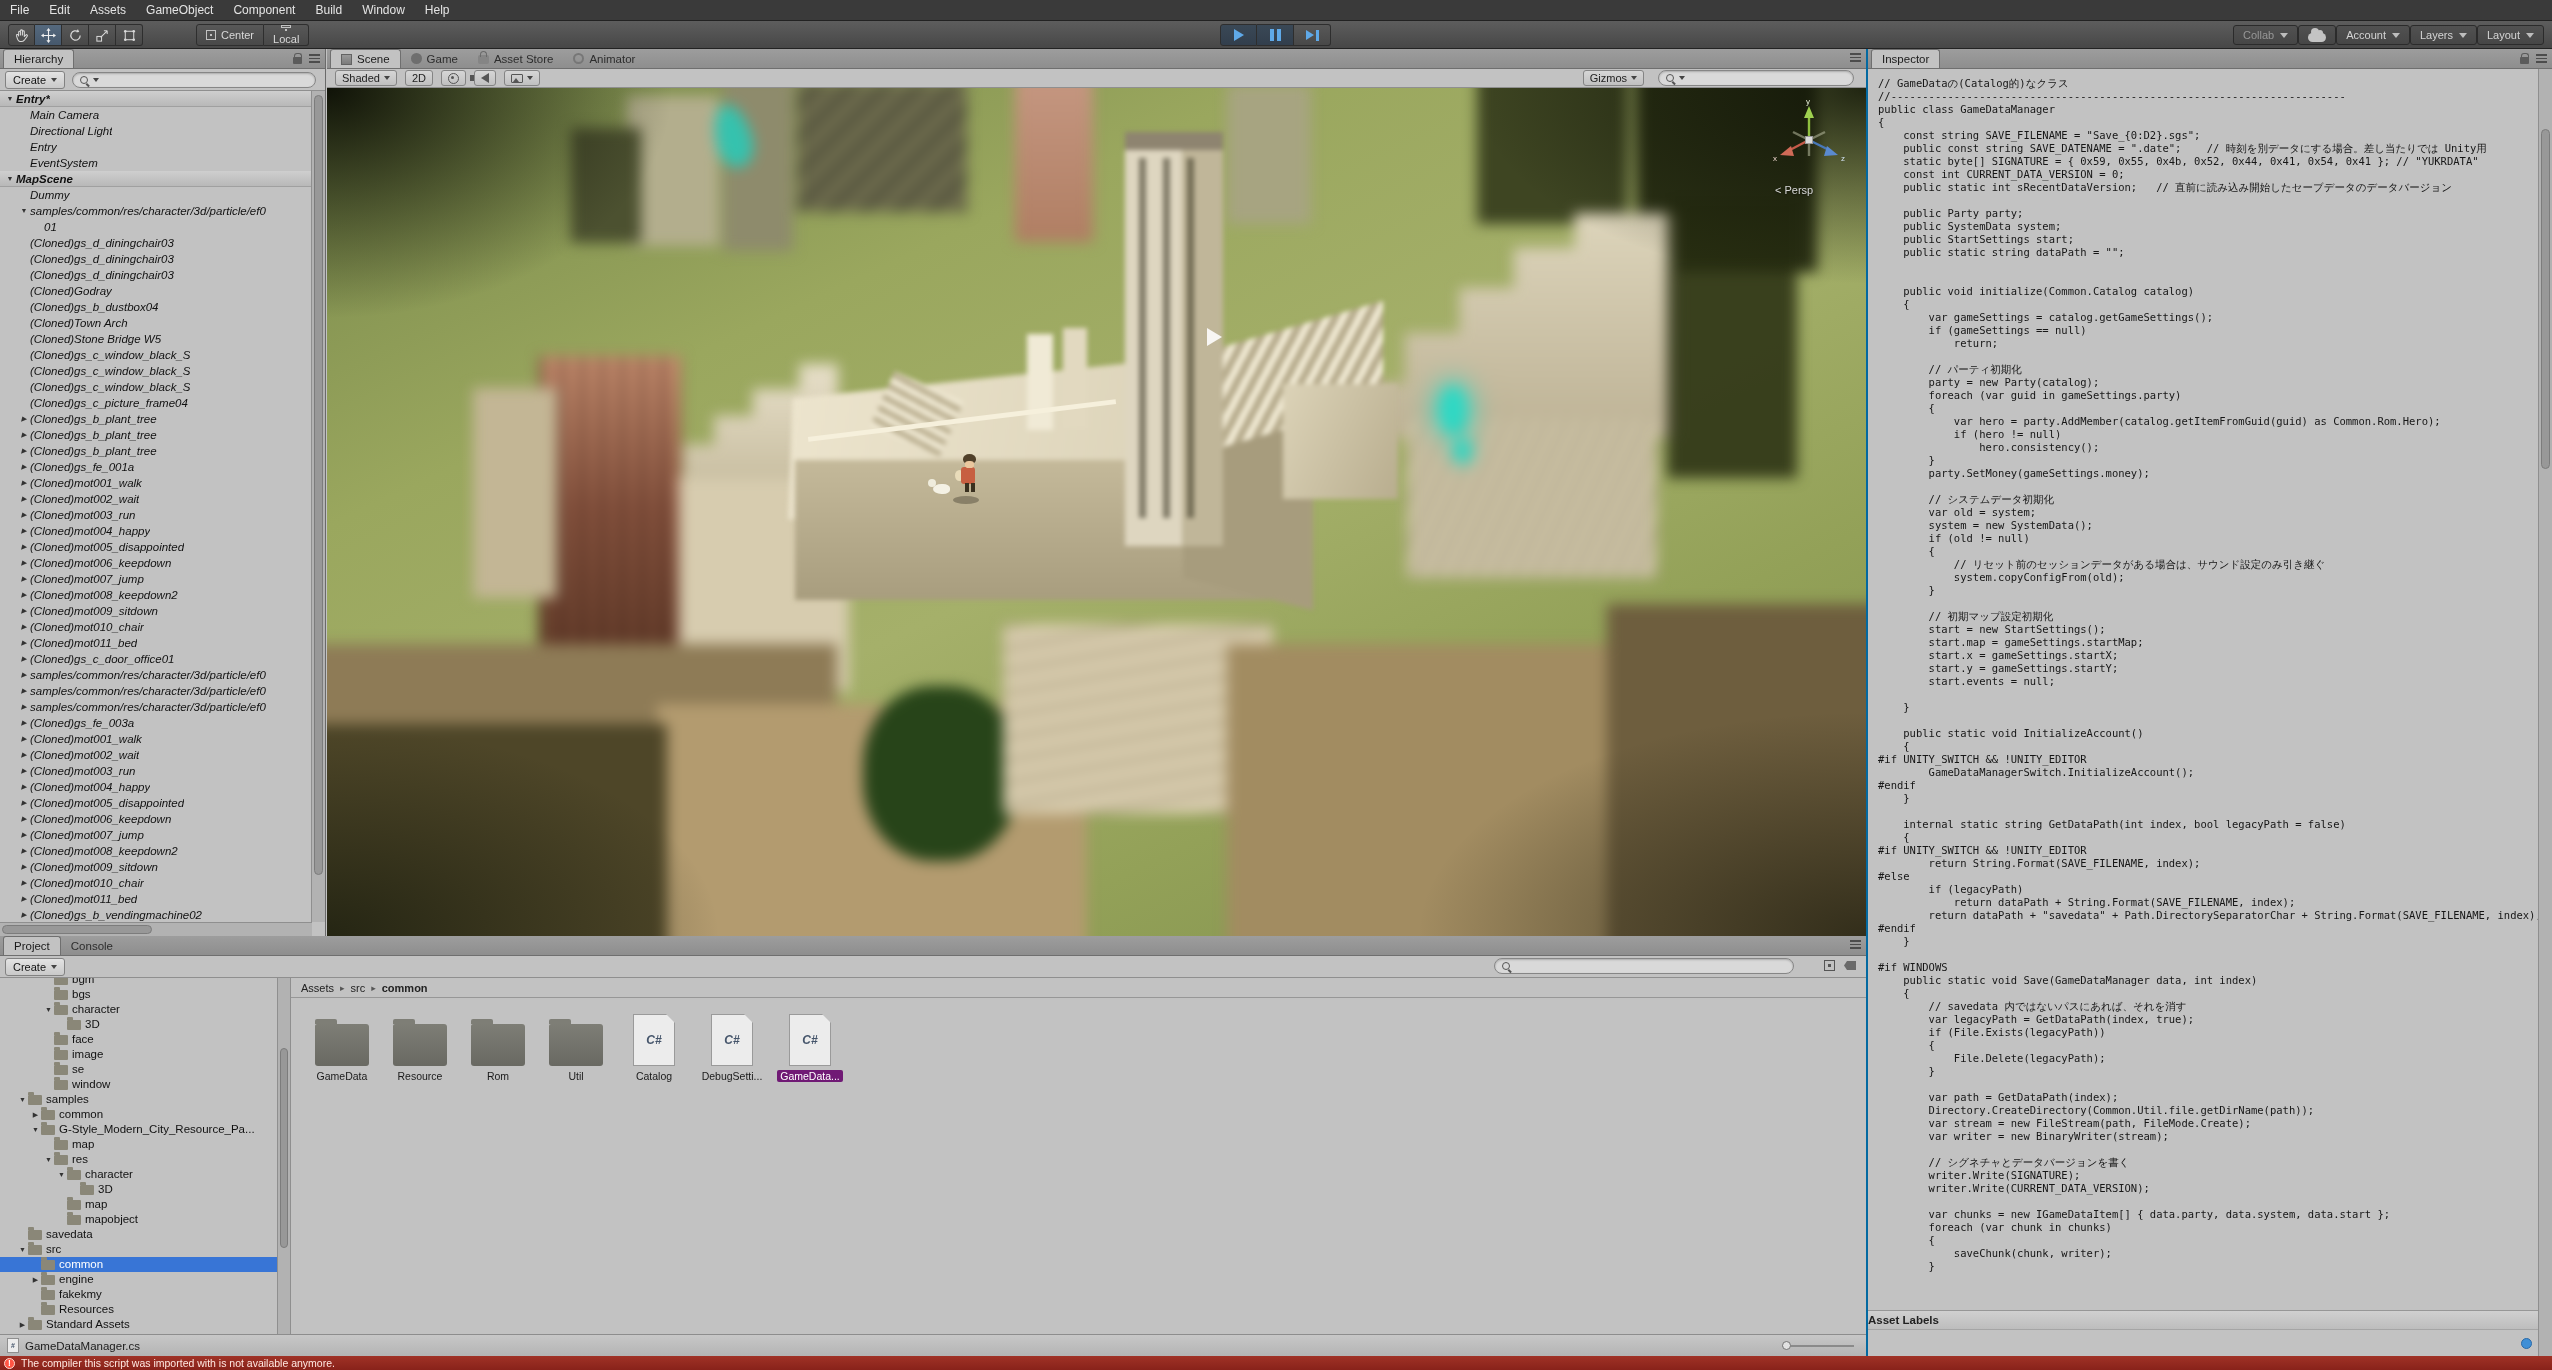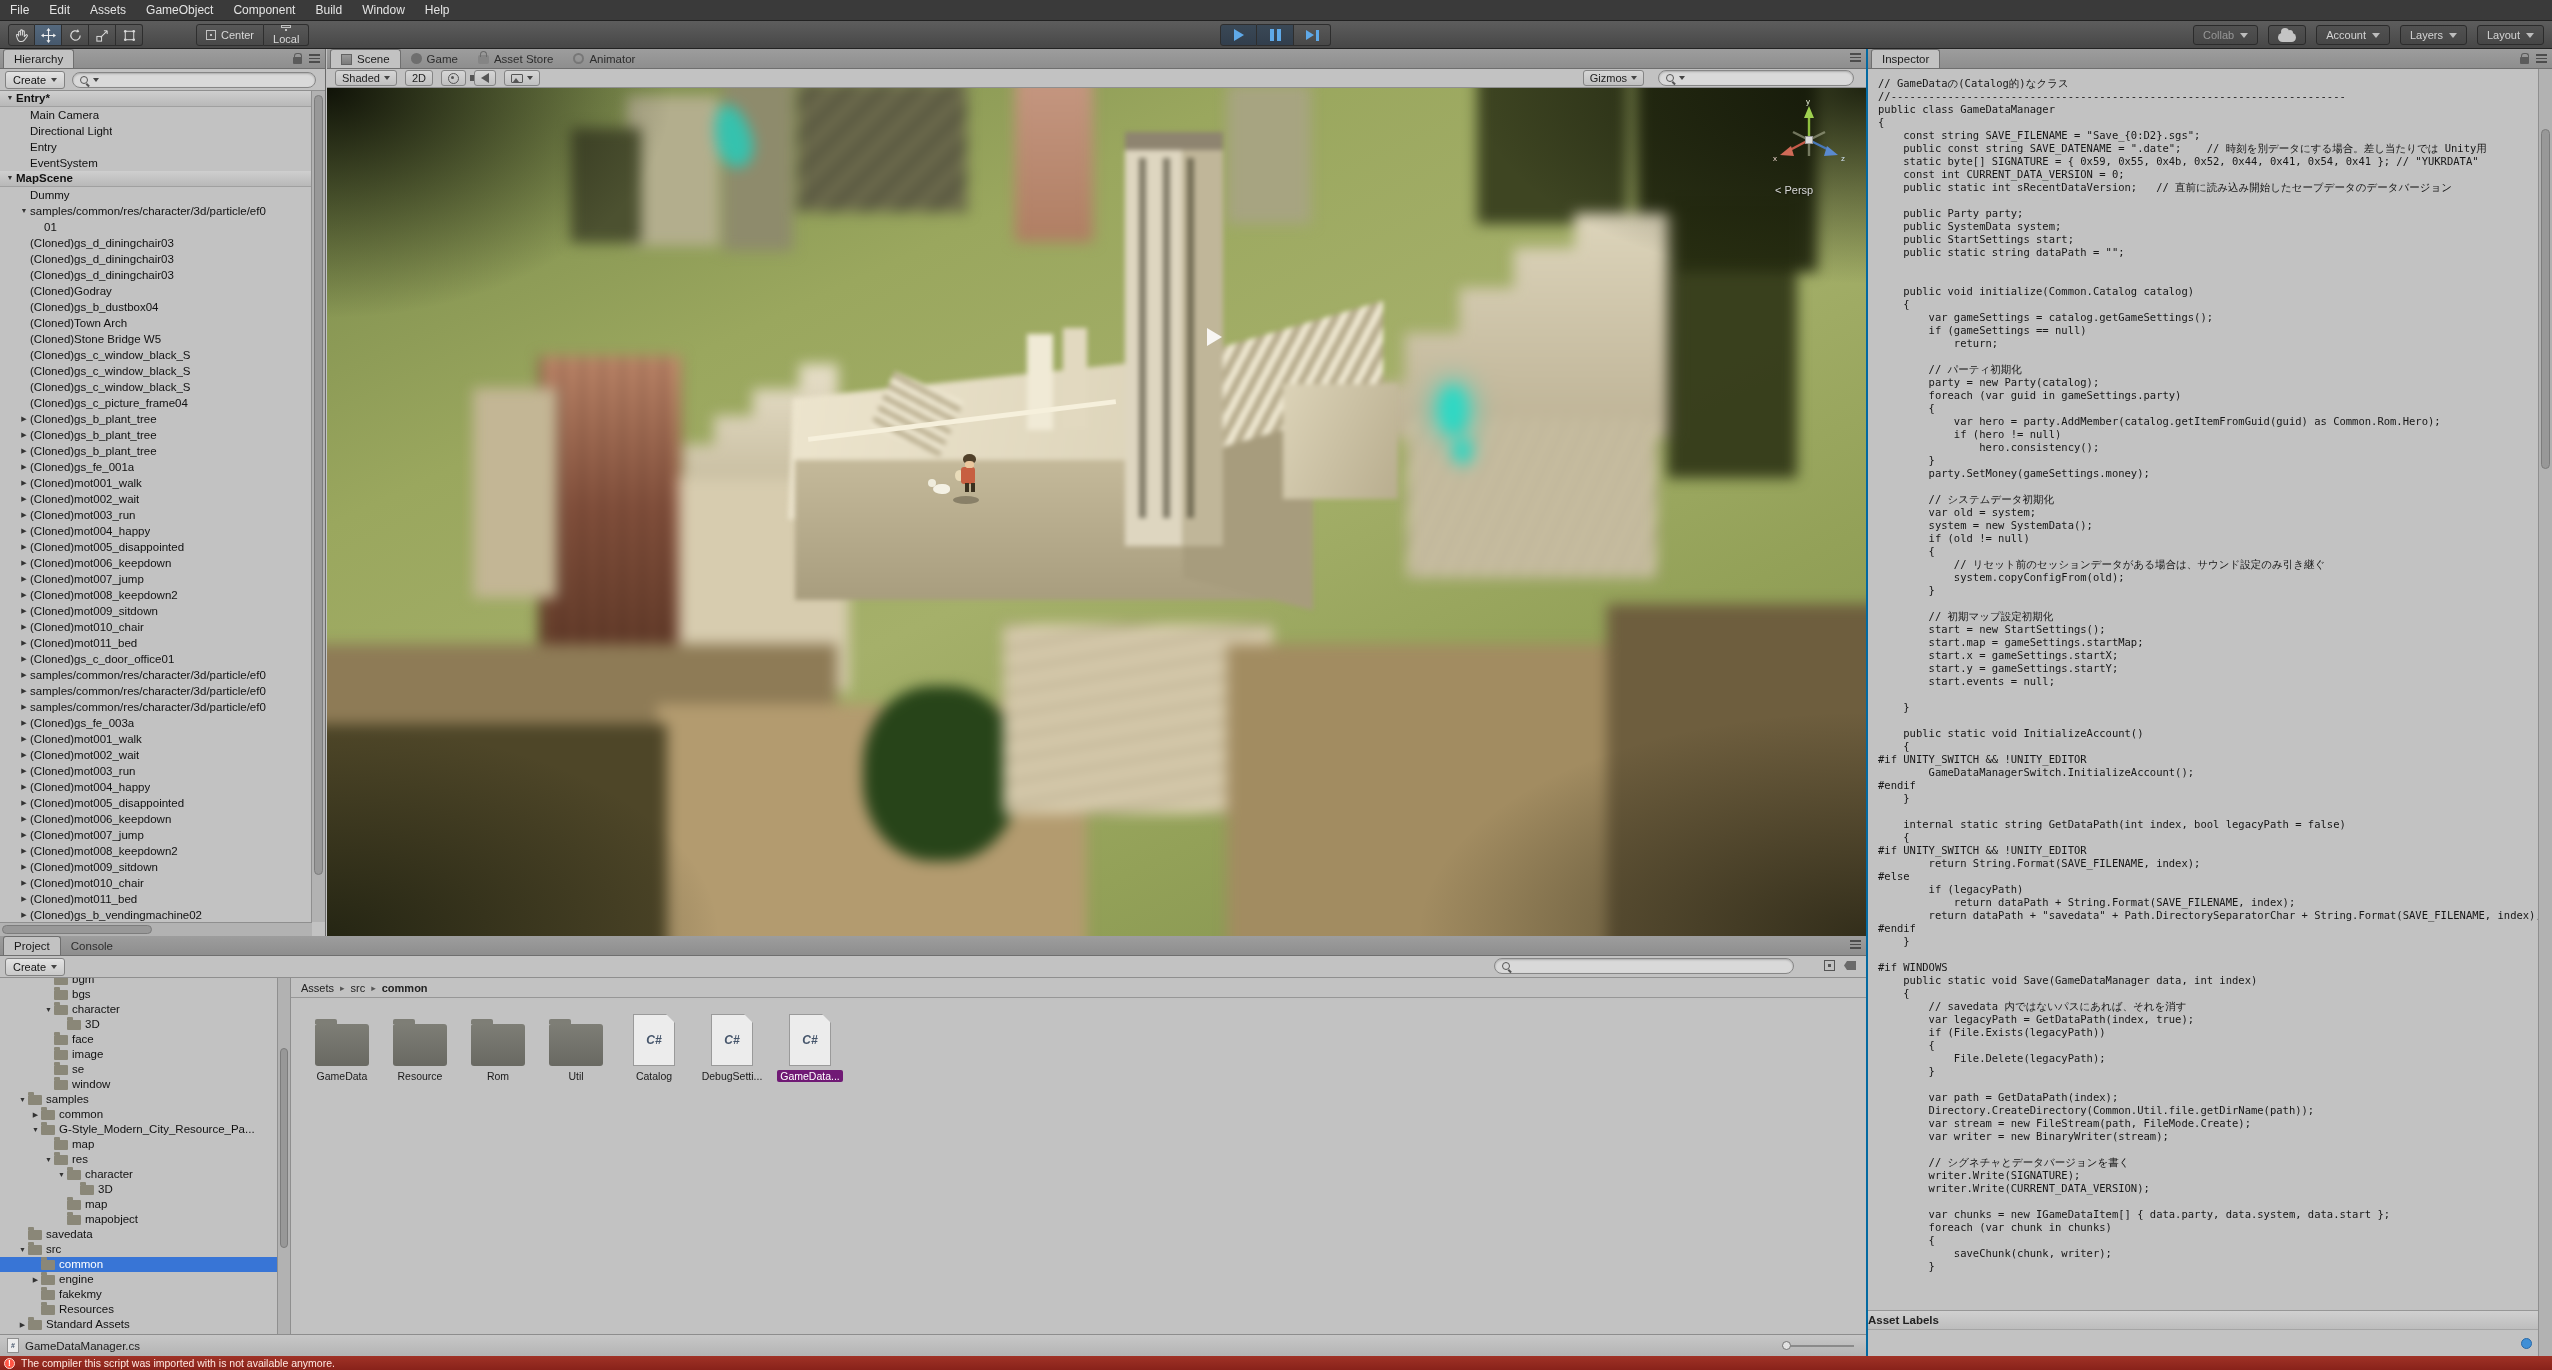--- a/index.html
+++ b/index.html
@@ -28,21 +28,21 @@
 .playbtn{width:37px;height:22px;background:linear-gradient(#585858,#484848);border:1px solid #2e2e2e;border-left-width:0;display:flex;align-items:center;justify-content:center;}
 .playbtn:first-child{border-left-width:1px;border-radius:3px 0 0 3px;}
 .playbtn:last-child{border-radius:0 3px 3px 0;}
 .playbtn.pressed{background:linear-gradient(#3a4856,#323e4c);}
 .icon-play{width:0;height:0;border-left:10px solid #5fa9e8;border-top:6px solid transparent;border-bottom:6px solid transparent;}
 .icon-pause{display:flex;gap:3px;}
 .icon-pause i{display:block;width:4px;height:12px;background:#5fa9e8;}
 .icon-step{display:flex;align-items:center;gap:2px;}
 .icon-step .tri{width:0;height:0;border-left:8px solid #5fa9e8;border-top:5px solid transparent;border-bottom:5px solid transparent;}
 .icon-step .bar{width:3px;height:11px;background:#5fa9e8;}
-.rightgroup{position:absolute;right:8px;top:4px;display:flex;gap:10px;align-items:center;}
+.rightgroup{position:absolute;right:8px;top:4px;display:flex;align-items:center;}
 .dbtn{height:20px;padding:0 9px;background:linear-gradient(#515151,#464646);border:1px solid #2b2b2b;border-radius:3px;display:flex;align-items:center;gap:6px;color:#d4d4d4;font-size:11px;}
 .dbtn.dim{color:#979797;}
 .caret{width:0;height:0;border-left:4px solid transparent;border-right:4px solid transparent;border-top:5px solid #bdbdbd;}
 .cloud-icon{position:relative;width:18px;height:9px;background:#c4c4c4;border-radius:5px;margin-top:4px;}
 .cloud-icon::before{content:"";position:absolute;left:3px;top:-5px;width:8px;height:8px;background:#c4c4c4;border-radius:50%;}
 .cloud-icon::after{content:"";position:absolute;right:3px;top:-3px;width:6px;height:6px;background:#c4c4c4;border-radius:50%;}
 
 
 .tabstrip{position:absolute;height:20px;background:linear-gradient(#9d9d9d,#8e8e8e);border-bottom:1px solid #6f6f6f;display:flex;align-items:flex-end;}
 .tab{height:19px;line-height:18px;padding:0 10px;font-size:11.5px;color:#1a1a1a;display:flex;align-items:center;gap:5px;}
@@ -59,21 +59,21 @@
 .search-icon{position:relative;width:11px;height:11px;flex:none;}
 .search-icon::before{content:"";position:absolute;left:1px;top:1px;width:6px;height:6px;border:1.4px solid #555;border-radius:50%;}
 .search-icon::after{content:"";position:absolute;left:8px;top:8px;width:4px;height:1.6px;background:#555;transform:rotate(45deg);transform-origin:0 0;}
 .search-input{border:none;background:transparent;outline:none;font-size:11px;flex:1;min-width:0;color:#222;font-family:"Liberation Sans",sans-serif;}
 
 
 #hierarchy{position:absolute;left:0;top:49px;width:326px;height:887px;background:#c2c2c2;border-right:1px solid #6a6a6a;}
 #hierarchy-tabstrip{left:0;top:0;width:100%;}
 #hierarchy-bar{left:0;top:20px;width:100%;}
 #hierarchy-list{position:absolute;left:0;top:42px;width:312px;height:831px;overflow:hidden;}
-.hrow{height:16px;line-height:16px;display:flex;align-items:flex-end;font-size:11.5px;white-space:nowrap;overflow:hidden;}
+.hrow{height:16px;line-height:16px;display:flex;align-items:center;font-size:11.5px;white-space:nowrap;overflow:hidden;font-style:italic;}
 .hrow .arrow{width:12px;font-size:7px;color:#333;flex:none;text-align:center;}
 .hrow .lbl{overflow:hidden;}
 .hrow.scene-header{background:linear-gradient(#cfcfcf,#b8b8b8);border-bottom:1px solid #a0a0a0;font-weight:bold;}
 .vscroll{position:absolute;background:#b2b2b2;border-left:1px solid #8f8f8f;}
 .vthumb{position:absolute;left:2px;right:2px;background:#989898;border:1px solid #7c7c7c;border-radius:5px;}
 #hier-vscroll{right:0;top:42px;width:14px;height:831px;}
 #hier-hscroll{position:absolute;left:0;bottom:0;width:312px;height:14px;background:#b2b2b2;border-top:1px solid #8f8f8f;}
 #hier-hthumb{position:absolute;left:2px;top:2px;width:150px;height:9px;background:#989898;border:1px solid #7c7c7c;border-radius:5px;}
 
 

